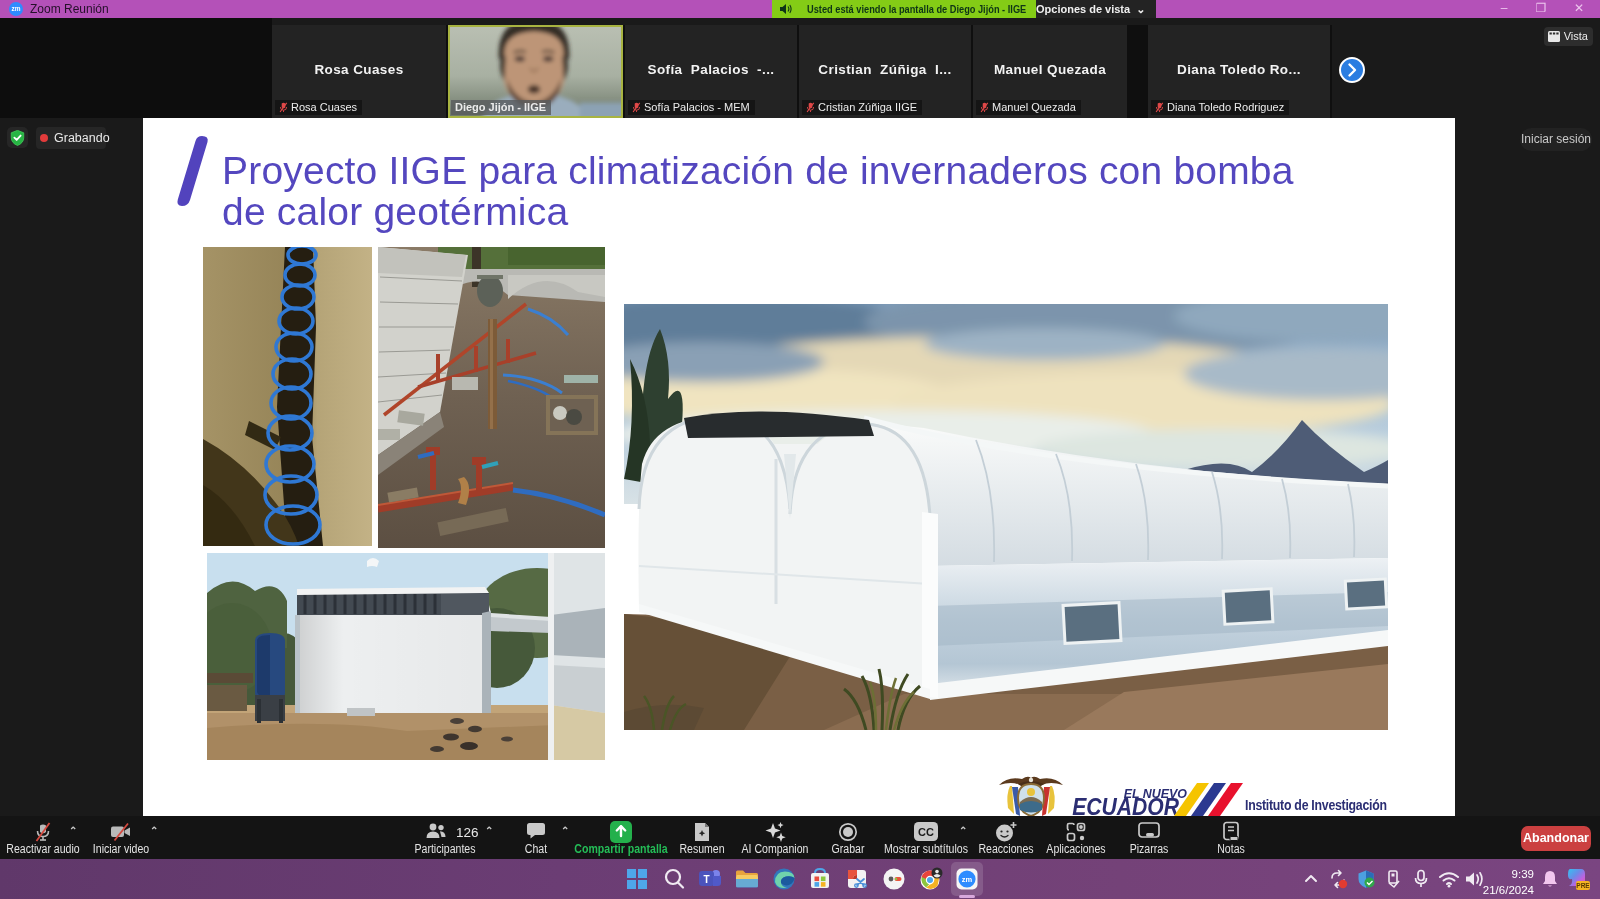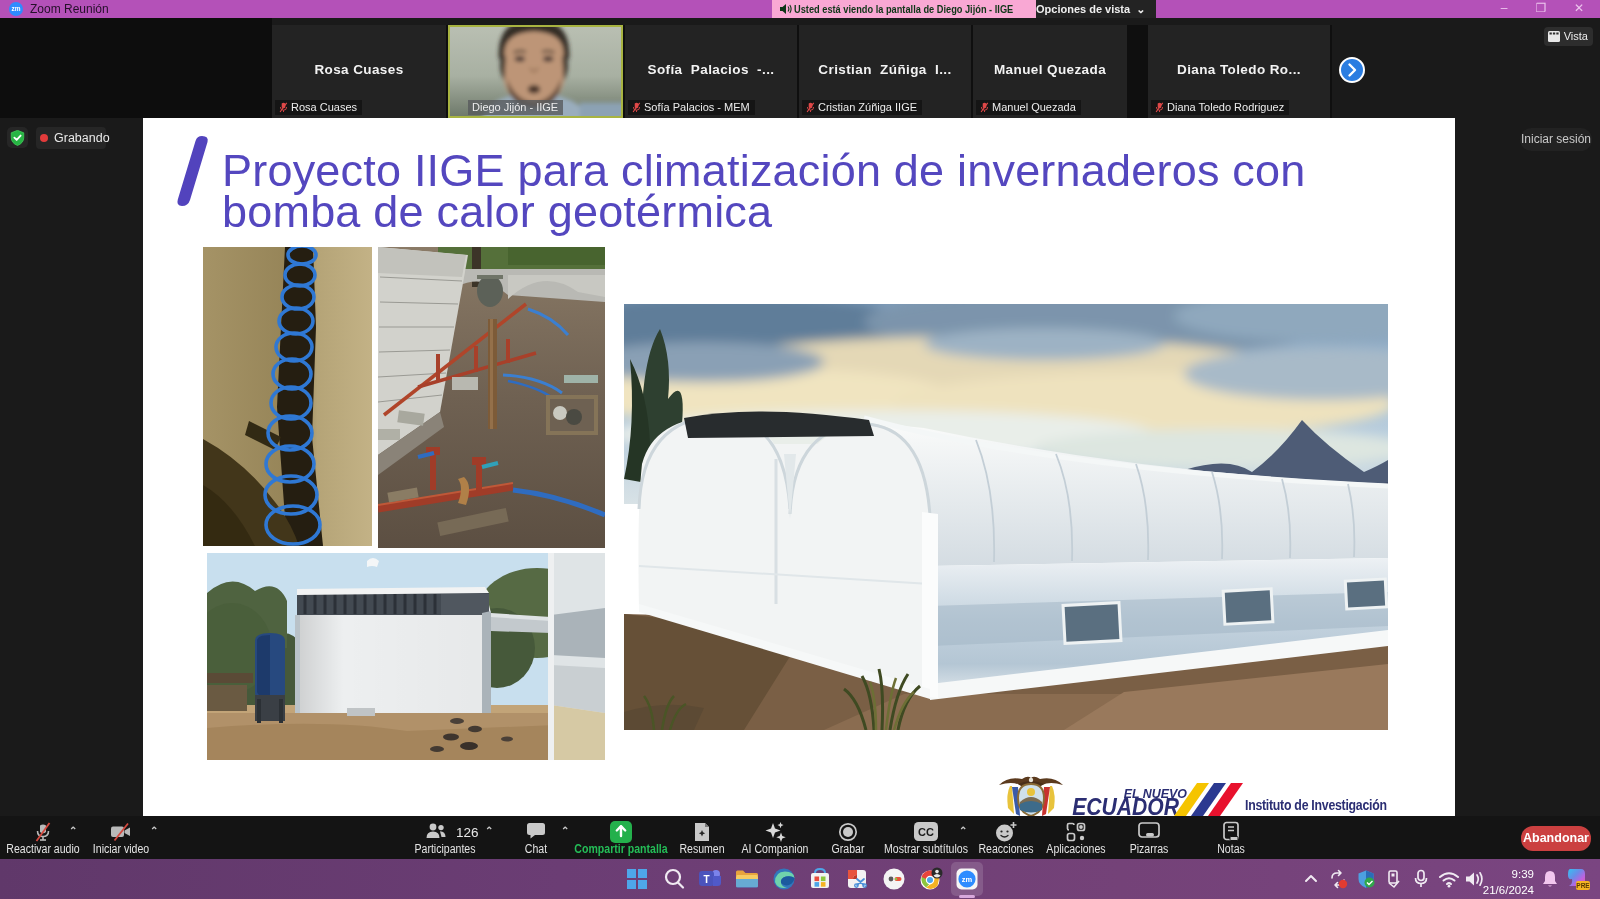--- a/index.html
+++ b/index.html
@@ -6,37 +6,37 @@
   *{box-sizing:border-box;}
   #stage{position:relative;width:1600px;height:899px;overflow:hidden;
     font-family:"Liberation Sans",sans-serif;background:#1a1a1a;}
   .abs{position:absolute;}
   
   #titlebar{left:0;top:0;width:1600px;height:18px;background:#b451b8;}
   #zmlogo{left:9px;top:2px;width:14px;height:14px;border-radius:50%;
     background:#2d8cff;color:#fff;font-size:6.5px;font-weight:bold;
     text-align:center;line-height:14px;}
   #wtitle{left:30px;top:0;height:18px;line-height:18px;font-size:12px;color:#25102a;}
-  #greenbanner{left:772px;top:0;width:264px;height:18px;background:#f9a8d4;
-    color:#0e3517;font-size:10.5px;font-weight:bold;line-height:18px;text-align:left;padding-left:22px;white-space:nowrap;}
+  #greenbanner{left:772px;top:0;width:264px;height:18px;background:#84cc16;
+    color:#0e3517;font-size:10.5px;font-weight:bold;line-height:18px;text-align:left;padding-left:35px;white-space:nowrap;}
   #optvista{left:1036px;top:0;width:120px;height:18px;background:#232323;
     color:#f0f0f0;font-size:11px;font-weight:bold;line-height:18px;text-align:left;}
   .winctl{top:0;height:18px;width:34px;color:#edc6ee;text-align:center;line-height:17px;font-size:12px;}
   
   .tile{top:25px;height:93px;background:#232323;}
   .tname{position:absolute;left:0;right:0;top:37px;text-align:center;
     color:#f2f2f2;font-size:13.5px;font-weight:bold;letter-spacing:.4px;}
   .tlabel{position:absolute;left:3px;bottom:3px;background:rgba(12,12,12,.6);
     color:#ececec;font-size:11px;line-height:15px;padding:0 5px 0 4px;white-space:nowrap;
     display:flex;align-items:center;gap:3px;}
   .micred{width:9px;height:11px;display:inline-block;}
   
   #slide{left:143px;top:118px;width:1312px;height:698px;background:#ffffff;}
   #stitle{position:absolute;left:79px;top:32px;width:1120px;color:#5447bf;
-    font-size:45px;line-height:41px;letter-spacing:.2px;}
+    font-size:39px;line-height:41px;letter-spacing:.2px;}
   
   #toolbar{left:0;top:816px;width:1600px;height:43px;background:#141414;}
   .titem{position:absolute;top:0;height:43px;text-align:center;color:#e4e4e4;}
   .ticon{position:absolute;top:5px;left:50%;transform:translateX(-50%);}
   .tlbl{position:absolute;bottom:3px;left:50%;transform:translateX(-50%) scaleX(.88);
     font-size:12px;white-space:nowrap;color:#e4e4e4;}
   .caret{position:absolute;color:#c9c9c9;font-size:10px;font-weight:bold;}
   
   #taskbar{left:0;top:859px;width:1600px;height:40px;
     background:linear-gradient(90deg,#60386a 0%,#6b3d74 35%,#744278 70%,#7a4581 100%);}
@@ -93,21 +93,21 @@
         <path d="M108 28 Q111 42 106 50 L105 32 Z" fill="#352d28"></path>
         <path d="M64 48 Q70 64 84 66 Q98 64 104 48 Q104 62 94 68 L84 70 L74 68 Q64 62 64 48 Z" fill="#6b5141"></path>
         <ellipse cx="84" cy="56" rx="4.6" ry="3.2" fill="#4a352c"></ellipse>
         <ellipse cx="73.5" cy="33.5" rx="4" ry="2.2" fill="#53413a"></ellipse>
         <ellipse cx="94.5" cy="33.5" rx="4" ry="2.2" fill="#53413a"></ellipse>
         <path d="M69 29 Q73 26.5 78 28.5" stroke="#4a3a30" stroke-width="1.6" fill="none"></path>
         <path d="M90 28.5 Q95 26.5 99 29" stroke="#4a3a30" stroke-width="1.6" fill="none"></path>
         <path d="M81 40 Q84 46 87 40" stroke="#a37e62" stroke-width="2" fill="none"></path>
       </g>
     </svg>
-    <div class="tlabel" style="left:18px;bottom:1px;background:rgba(88,90,92,.8);">Diego Jijón - IIGE</div>
+    <div class="tlabel" style="left:1px;bottom:1px;background:rgba(88,90,92,.8);font-weight:bold;">Diego Jijón - IIGE</div>
   </div>
   <div class="tile abs" style="left:625px;width:172px;">
     <div class="tname">Sofía&nbsp; Palacios&nbsp; -...</div>
     <div class="tlabel"><svg class="micred" viewBox="0 0 10 12">
           <path d="M3 1.5 Q5 0 7 1.5 L7 6 Q5 7.5 3 6 Z" fill="#e04848"></path>
           <path d="M1.5 5.5 Q1.5 9 5 9 Q8.5 9 8.5 5.5" stroke="#e04848" stroke-width="1" fill="none"></path>
           <line x1="5" y1="9" x2="5" y2="11" stroke="#e04848" stroke-width="1"></line>
           <line x1="8.6" y1="0.8" x2="1.2" y2="11" stroke="#e04848" stroke-width="1.3"></line>
         </svg>Sofía Palacios - MEM</div>
   </div>
@@ -556,21 +556,21 @@
     </div>
     <div class="titem" style="left:1196px;width:70px;">
       <svg class="ticon" width="20" height="22" viewBox="0 0 20 22">
           <rect x="3" y="1.5" width="14" height="17" rx="2.5" fill="none" stroke="#c9c9c9" stroke-width="1.7"></rect>
           <line x1="7" y1="6" x2="13" y2="6" stroke="#c9c9c9" stroke-width="1.5"></line>
           <line x1="7" y1="9.5" x2="13" y2="9.5" stroke="#c9c9c9" stroke-width="1.5"></line>
           <rect x="9" y="15.5" width="8" height="4" rx="1" fill="#c9c9c9" stroke="#141414"></rect>
         </svg>
       <div class="tlbl">Notas</div>
     </div>
-    <div class="abs" style="left:1521px;top:10px;width:70px;height:25px;background:#cb4040;border-radius:12px;
+    <div class="abs" style="left:1521px;top:10px;width:70px;height:25px;background:#cb4040;border-radius:7px;
       color:#fff;font-size:12.5px;font-weight:bold;text-align:center;line-height:25px;">Abandonar</div>
   </div>
 
   <div id="taskbar" class="abs">
 
     <svg class="tbicon" style="left:624px;">
         <rect x="3" y="3" width="9" height="9" fill="#4ea6ea"></rect>
         <rect x="14" y="3" width="9" height="9" fill="#4ea6ea"></rect>
         <rect x="3" y="14" width="9" height="9" fill="#4ea6ea"></rect>
         <rect x="14" y="14" width="9" height="9" fill="#4ea6ea"></rect>

